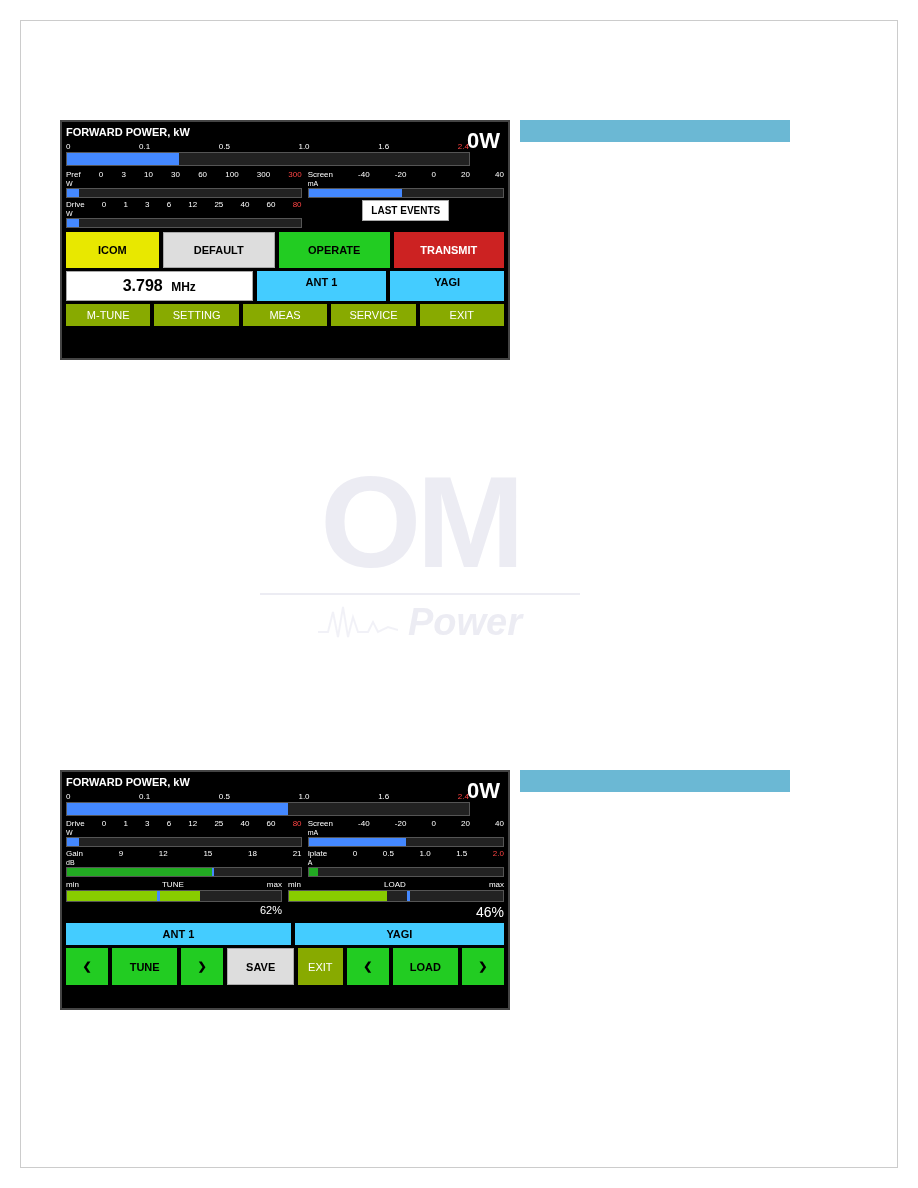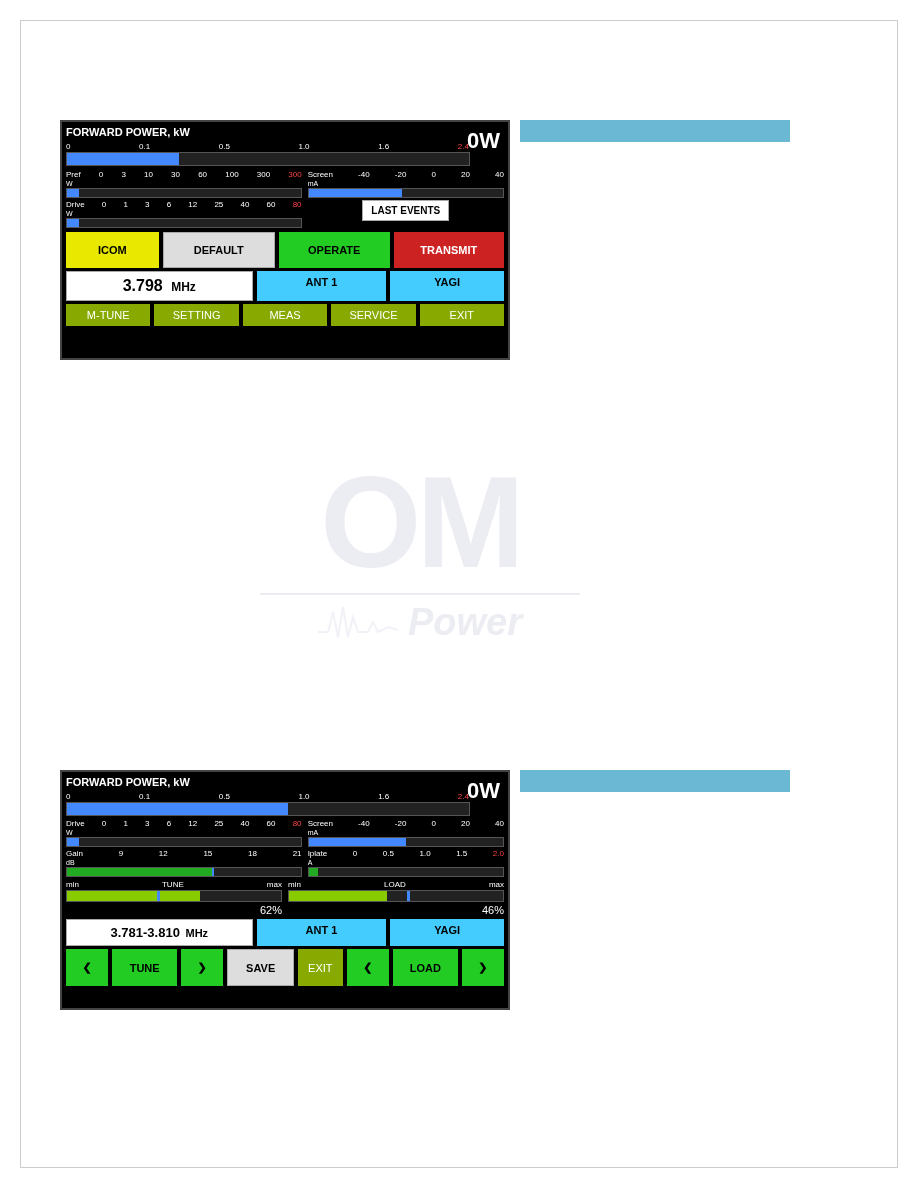--- a/index.html
+++ b/index.html
@@ -498,29 +498,25 @@
       <div style="flex:1;">
         <div style="display:flex; justify-content:space-between; color:#fff; font-size:8px; margin-bottom:1px;">
           <span>min</span>
           <span>LOAD</span>
           <span>max</span>
         </div>
         <div style="position:relative; width:100%; height:12px; background:#222; border:1px solid #555; margin-bottom:2px;">
           <div style="height:100%; width:46%; background:#88cc00;"></div>
           <div style="position:absolute; top:0; left:55%; width:3px; height:100%; background:#4488ff;"></div>
         </div>
-        <div style="color:#fff; font-size:11px; text-align:right;">46%</div>
+        <div style="color:#fff; font-size:14px; text-align:right;">46%</div>
       </div>
     </div>
 
     <div class="freq-row" style="margin-bottom:3px;">
-      <div class="freq-display" style="font-size:13px;">
-        <span>3.781-3.810</span>
-        <span style="font-size:11px; margin-left:2px;">MHz</span>
-      </div>
       <div class="ant-display">ANT 1</div>
       <div class="yagi-display">YAGI</div>
     </div>
 
     <div class="btn-row" style="margin-bottom:0;">
       <button class="btn-green" style="flex:0.5;">❮</button>
       <button class="btn-green">TUNE</button>
       <button class="btn-green" style="flex:0.5;">❯</button>
       <button class="btn-white">SAVE</button>
       <button class="btn-olive">EXIT</button>

